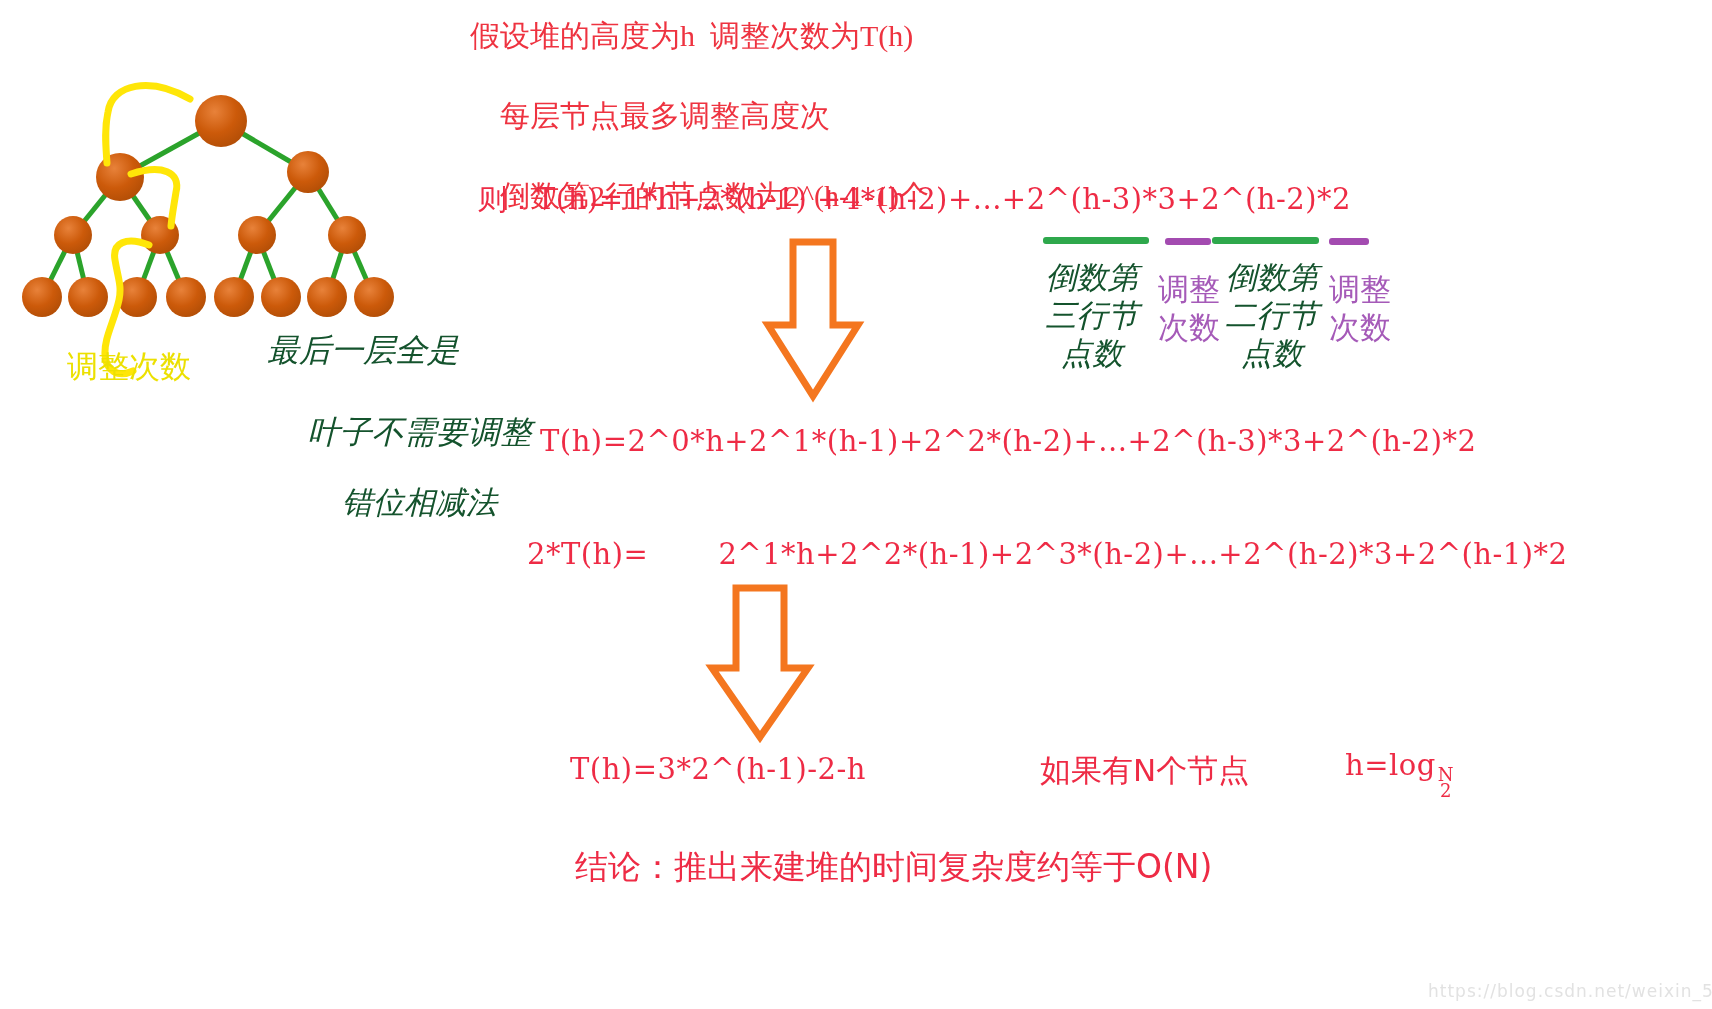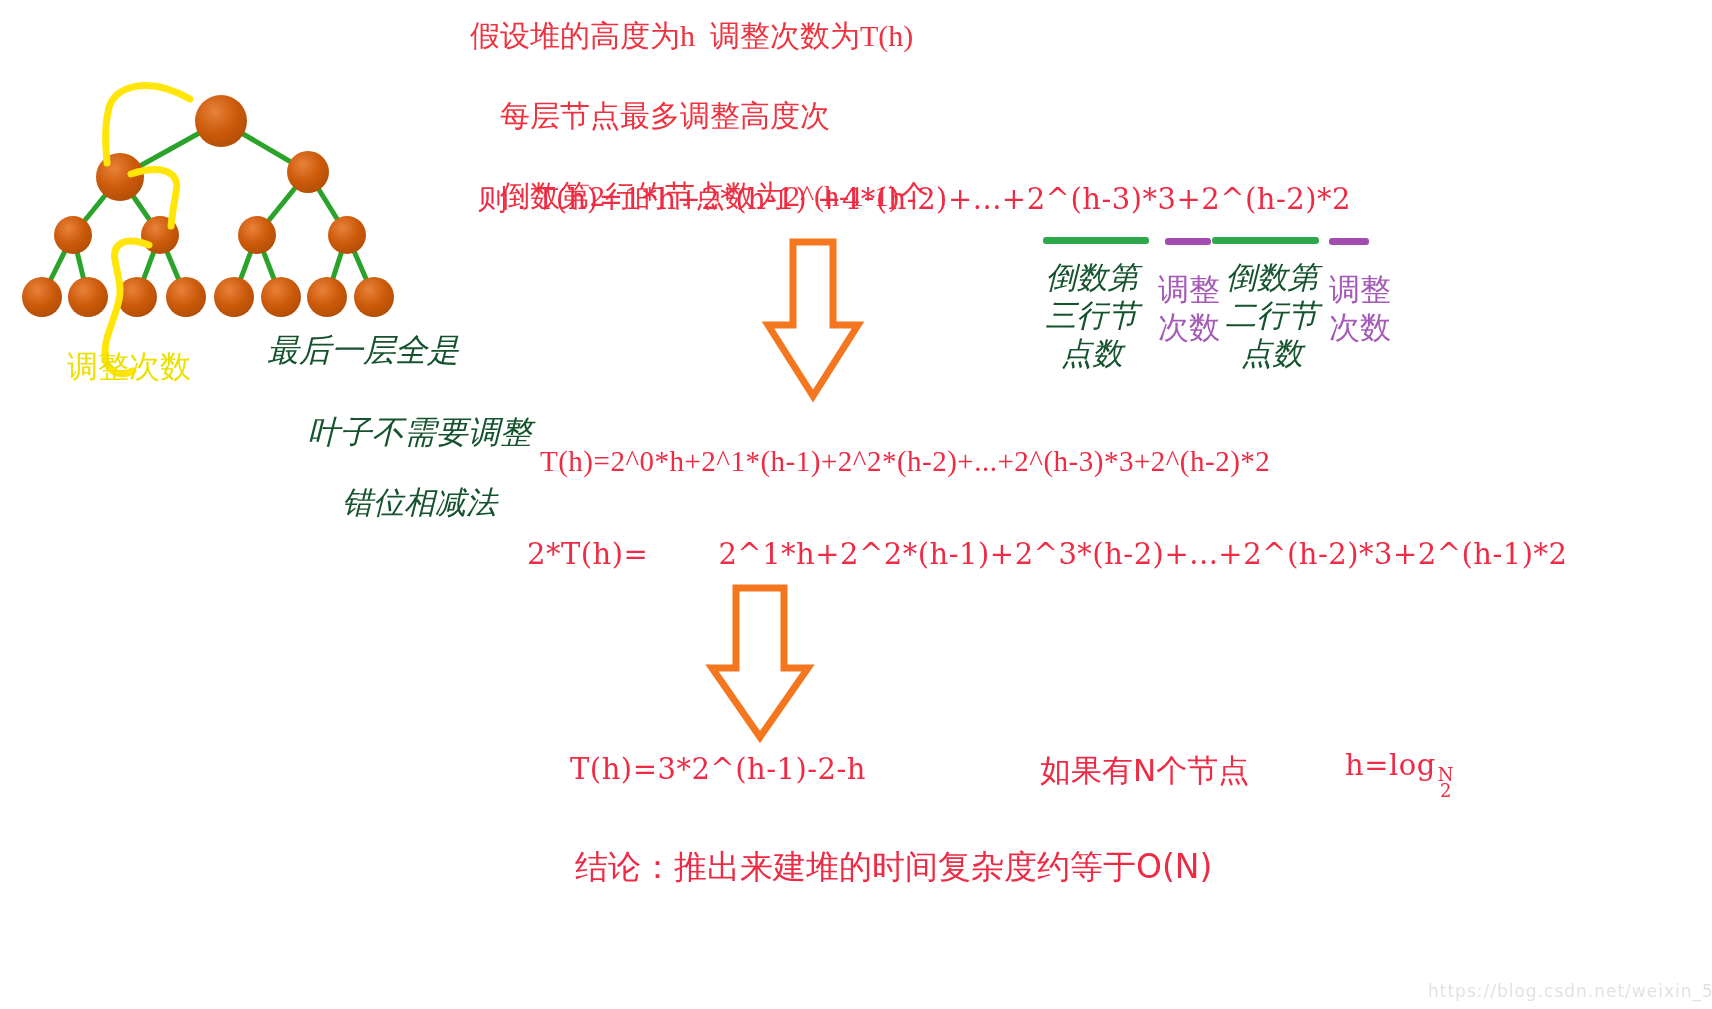--- a/index.html
+++ b/index.html
@@ -96,21 +96,21 @@
   <div class="label-col green-text" style="left:1220px;top:258px;width:104px;"><span>倒数第</span><br>
     <span>二行节</span><br>
     <span>点数</span></div>
   <div class="label-col purple-text" style="left:1326px;top:270px;width:68px;"><span>调整</span><br>
     <span>次数</span></div>
 
   <svg style="position:absolute;left:760px;top:235px;" width="110" height="170" viewBox="0 0 110 170">
     <polygon points="33,7 73,7 73,90 98,90 53,161 8,90 33,90" fill="#ffffff" stroke="#f4761f" stroke-width="7"></polygon>
   </svg>
 
-  <div class="t formula" style="left:540px;top:445px;font-family:Liberation Serif, serif;">T(h)=2^0*h+2^1*(h-1)+2^2*(h-2)+...+2^(h-3)*3+2^(h-2)*2</div>
+  <div class="t formula" style="left:540px;top:424px;">T(h)=2^0*h+2^1*(h-1)+2^2*(h-2)+...+2^(h-3)*3+2^(h-2)*2</div>
 
   <div class="t green-text" style="left:342px;top:482px;font-size:31px;">错位相减法</div>
 
   <div class="t formula" style="left:513px;top:537px;margin-left:14px;"><span>2*T(h)=</span><span style="display:inline-block;width:70px;"></span><span>2^1*h+2^2*(h-1)+2^3*(h-2)+...+2^(h-2)*3+2^(h-1)*2</span></div>
 
   <svg style="position:absolute;left:705px;top:582px;" width="110" height="162" viewBox="0 0 110 162">
     <polygon points="31,6 79,6 79,86 103,86 55,155 7,86 31,86" fill="#ffffff" stroke="#f4761f" stroke-width="7"></polygon>
   </svg>
 
   <div class="t formula" style="left:570px;top:752px;">T(h)=3*2^(h-1)-2-h</div>

